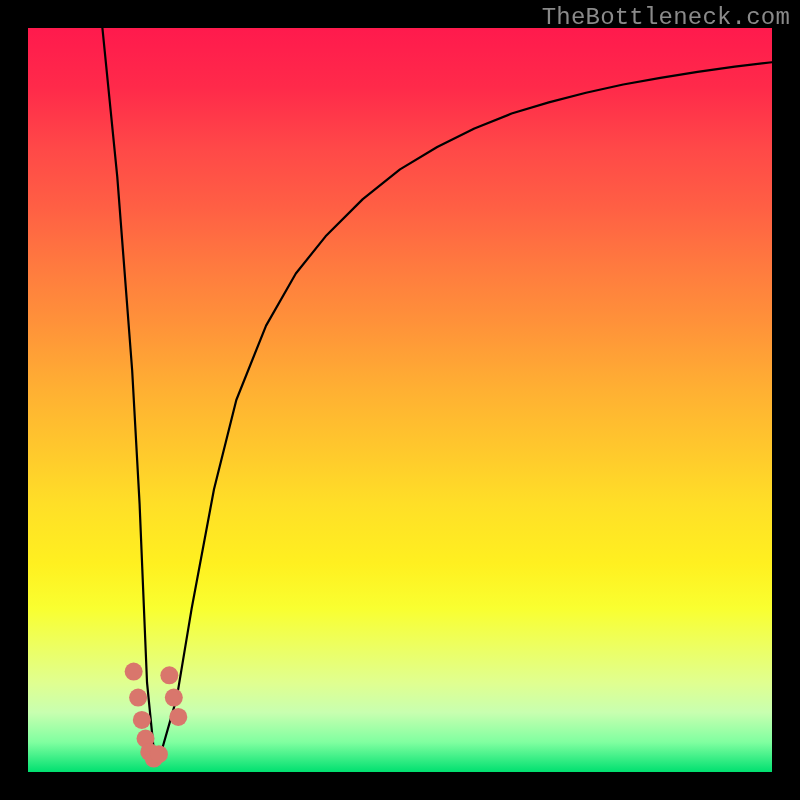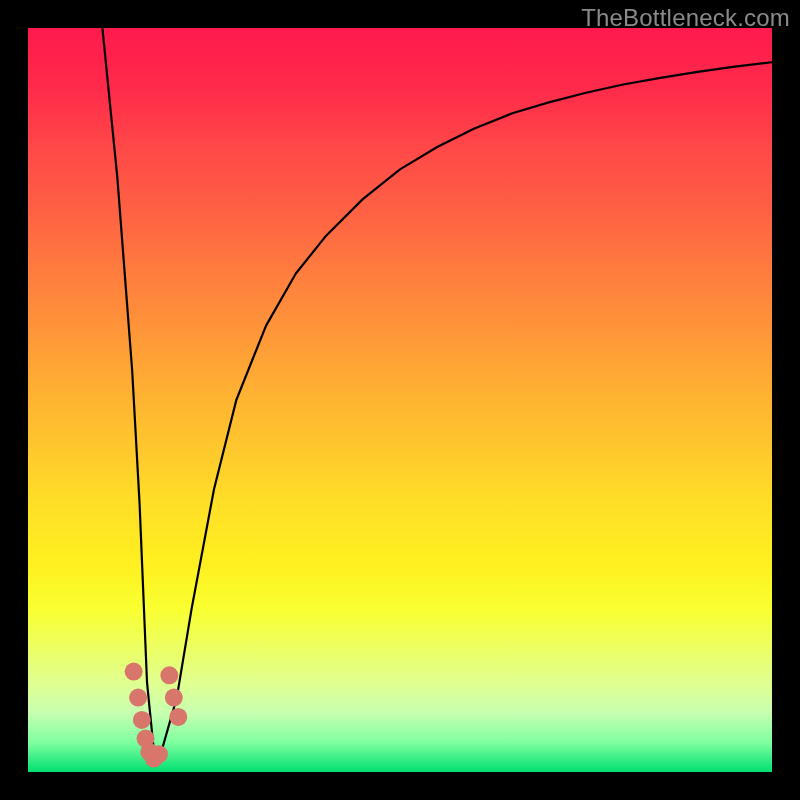--- a/index.html
+++ b/index.html
@@ -39,21 +39,21 @@
       #edff60 83%,
       #e0ff90 88%,
       #c8ffb0 92%,
       #80ffa0 96%,
       #00e070 100%);
   }
   .watermark {
     position: absolute;
     top: 4px;
     right: 10px;
-    font-family: Liberation Sans, sans-serif;
+    font-family: Liberation Mono, monospace;
     font-size: 24px;
     color: #8a8a8a;
     letter-spacing: 0.2px;
     user-select: none;
   }
   svg.curve {
     position: absolute;
     left: 0;
     top: 0;
     width: 744px;

